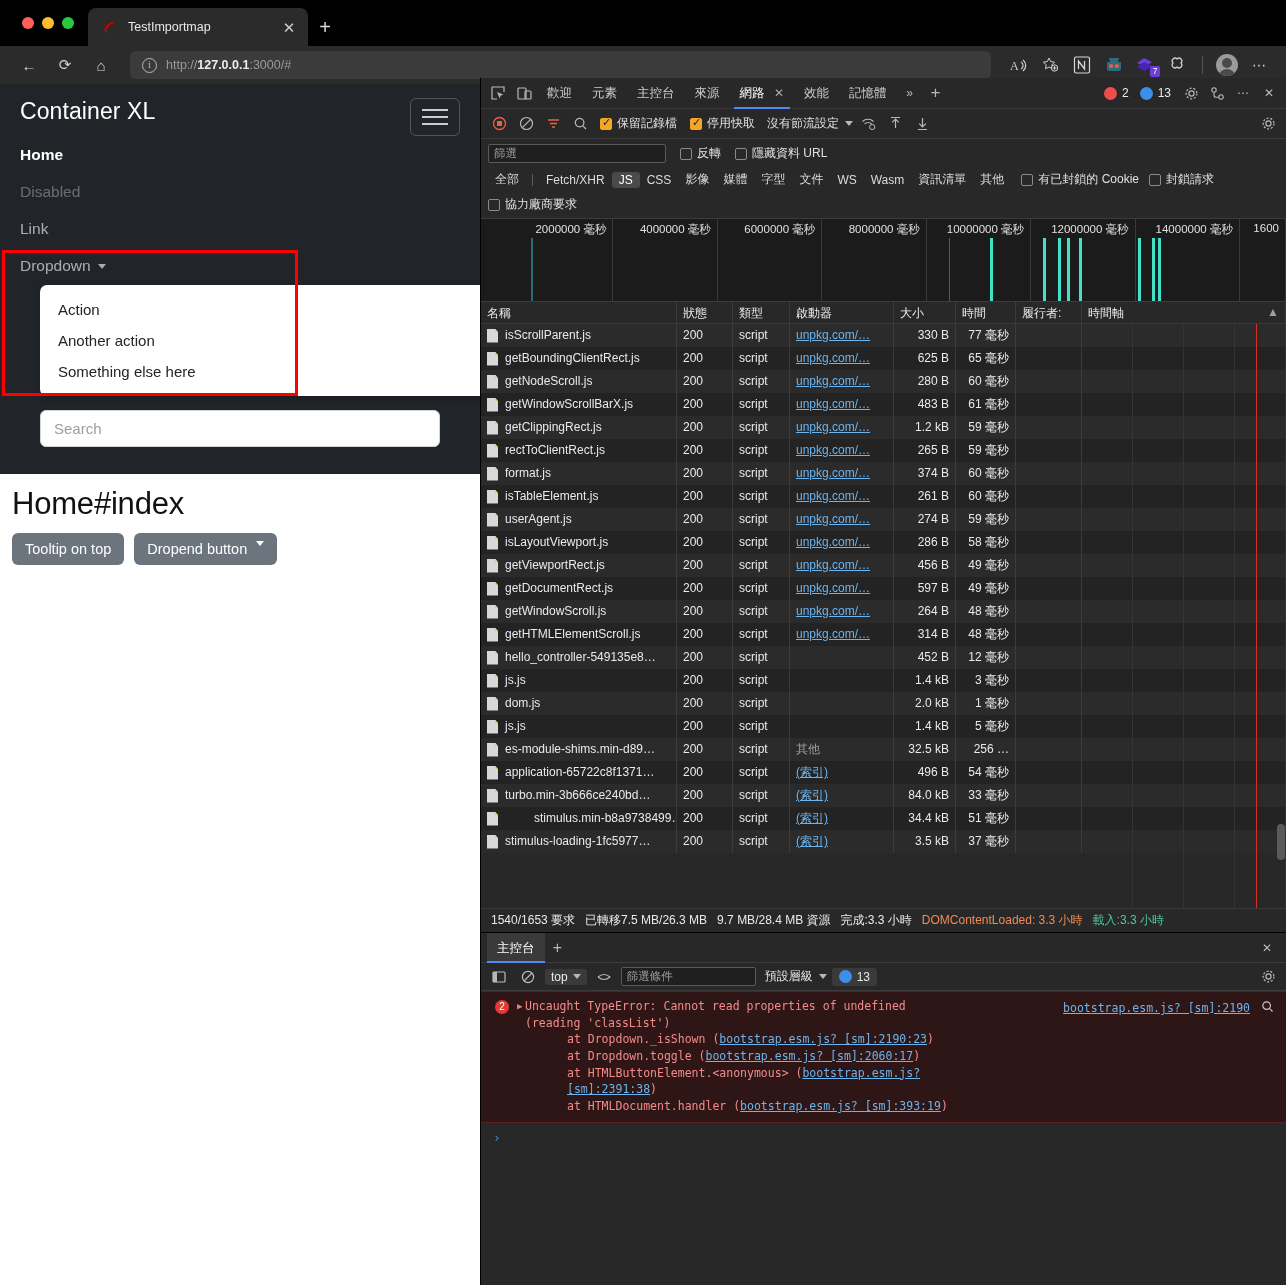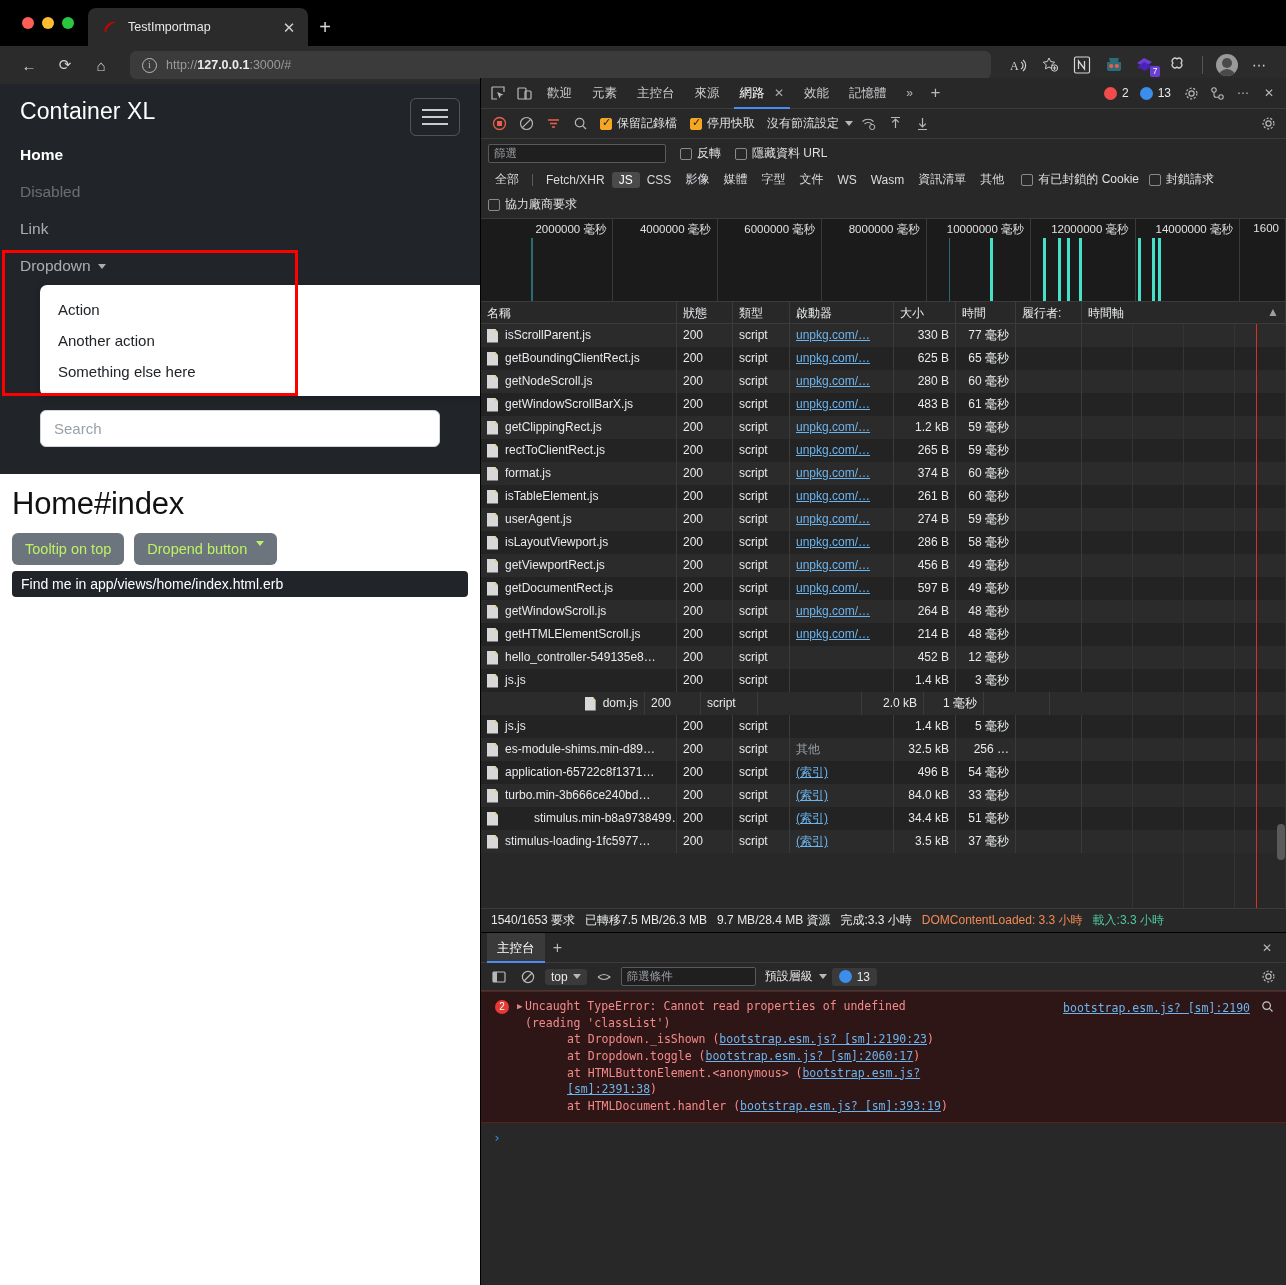--- a/index.html
+++ b/index.html
@@ -53,21 +53,21 @@
   .ddtoggle{ color:rgba(255,255,255,.62); font-size:15.5px; padding:10px 0 6px 0; display:flex; align-items:center; gap:7px; }
   .caret{ width:0;height:0;border-left:4.5px solid transparent;border-right:4.5px solid transparent;border-top:5px solid currentColor; }
   .ddmenu{ background:#fff; border-radius:7px; box-shadow:0 2px 6px rgba(0,0,0,.25);
            padding:9px 0; margin:4px 0 0 20px; width:448px; }
   .dditem{ padding:7px 18px; color:#212529; font-size:15px; }
   .searchbox{ margin:14px 20px 16px 20px; height:37px; border:1px solid #ced4da; border-radius:6px;
               background:#fff; display:flex; align-items:center; padding:0 13px; color:#9aa0a6; font-size:15px; }
   #content{ background:#fff; padding:12px 12px 0 12px; }
   h1.pagetitle{ font-size:31px; font-weight:400; color:#111; letter-spacing:-.2px; }
   .btnrow{ display:flex; gap:10px; margin-top:11px; }
-  .btn{ background:#6c757d; color:#bef264; border-radius:6px; font-size:14.5px; padding:8px 13px; display:flex; align-items:flex-start; gap:9px; }
+  .btn{ background:#6c757d; color:#ffffff; border-radius:6px; font-size:14.5px; padding:8px 13px; display:flex; align-items:flex-start; gap:9px; }
   .tooltip{ background:#212529; color:#fff; font-size:14px; padding:5px 9px; border-radius:4px;
             margin-top:6px; width:100%; }
   
   #annot{ position:absolute; left:2px; top:166px; width:296px; height:146px;
           border:3px solid #ff0000; pointer-events:none; }
 
   
   #devtools{ position:absolute; left:480px; top:78px; right:0; bottom:0; background:#282828;
              font-family:"Liberation Sans", sans-serif; color:#e8eaed; font-size:12px;
              display:flex; flex-direction:column; border-left:1px solid #000; }
@@ -272,21 +272,20 @@
       <h1 class="pagetitle">Home#index</h1>
       <div class="btnrow">
         <div class="btn">
           <span>Tooltip on top</span>
         </div>
         <div class="btn">
           <span>Dropend button</span>
           <span class="caret"></span>
         </div>
       </div>
-      <div class="tooltip">Find me in app/views/home/index.html.erb</div>
     </div>
     <div id="annot"></div>
   </div>
 
   <div id="devtools">
 
     <div id="dtTabs">
       <div class="dticon">
         <svg width="15" height="15" viewBox="0 0 15 15">
             <path d="M1 1 h12 v5 M1 1 v12 h5" fill="none" stroke="#b6b9bc" stroke-width="1.2"></path>
@@ -674,21 +673,21 @@
             <div class="cell" style="flex: 1 1 0%;"></div>
           </div>
           <div class="row">
             <div class="cell name" style="width: 196px;">
               <span class="fileicon"></span>
               <span>getHTMLElementScroll.js</span>
             </div>
             <div class="cell" style="width: 56px;">200</div>
             <div class="cell" style="width: 57px;">script</div>
             <div class="cell" style="width: 104px;"><a class="lnk" href="#">unpkg.com/…</a></div>
-            <div class="cell num" style="width: 62px;">214 B</div>
+            <div class="cell num" style="width: 62px;">314 B</div>
             <div class="cell num" style="width: 60px;">48 毫秒</div>
             <div class="cell" style="width: 66px;"></div>
             <div class="cell" style="flex: 1 1 0%;"></div>
           </div>
           <div class="row">
             <div class="cell name" style="width: 196px;">
               <span class="fileicon"></span>
               <span>hello_controller-549135e8…</span>
             </div>
             <div class="cell" style="width: 56px;">200</div>
@@ -706,21 +705,21 @@
             </div>
             <div class="cell" style="width: 56px;">200</div>
             <div class="cell" style="width: 57px;">script</div>
             <div class="cell" style="width: 104px;"></div>
             <div class="cell num" style="width: 62px;">1.4 kB</div>
             <div class="cell num" style="width: 60px;">3 毫秒</div>
             <div class="cell" style="width: 66px;"></div>
             <div class="cell" style="flex: 1 1 0%;"></div>
           </div>
           <div class="row">
-            <div class="cell name" style="width: 164px; justify-content: flex-end;">
+            <div class="cell name" style="width: 196px;">
               <span class="fileicon"></span>
               <span>dom.js</span>
             </div>
             <div class="cell" style="width: 56px;">200</div>
             <div class="cell" style="width: 57px;">script</div>
             <div class="cell" style="width: 104px;"></div>
             <div class="cell num" style="width: 62px;">2.0 kB</div>
             <div class="cell num" style="width: 60px;">1 毫秒</div>
             <div class="cell" style="width: 66px;"></div>
             <div class="cell" style="flex: 1 1 0%;"></div>

